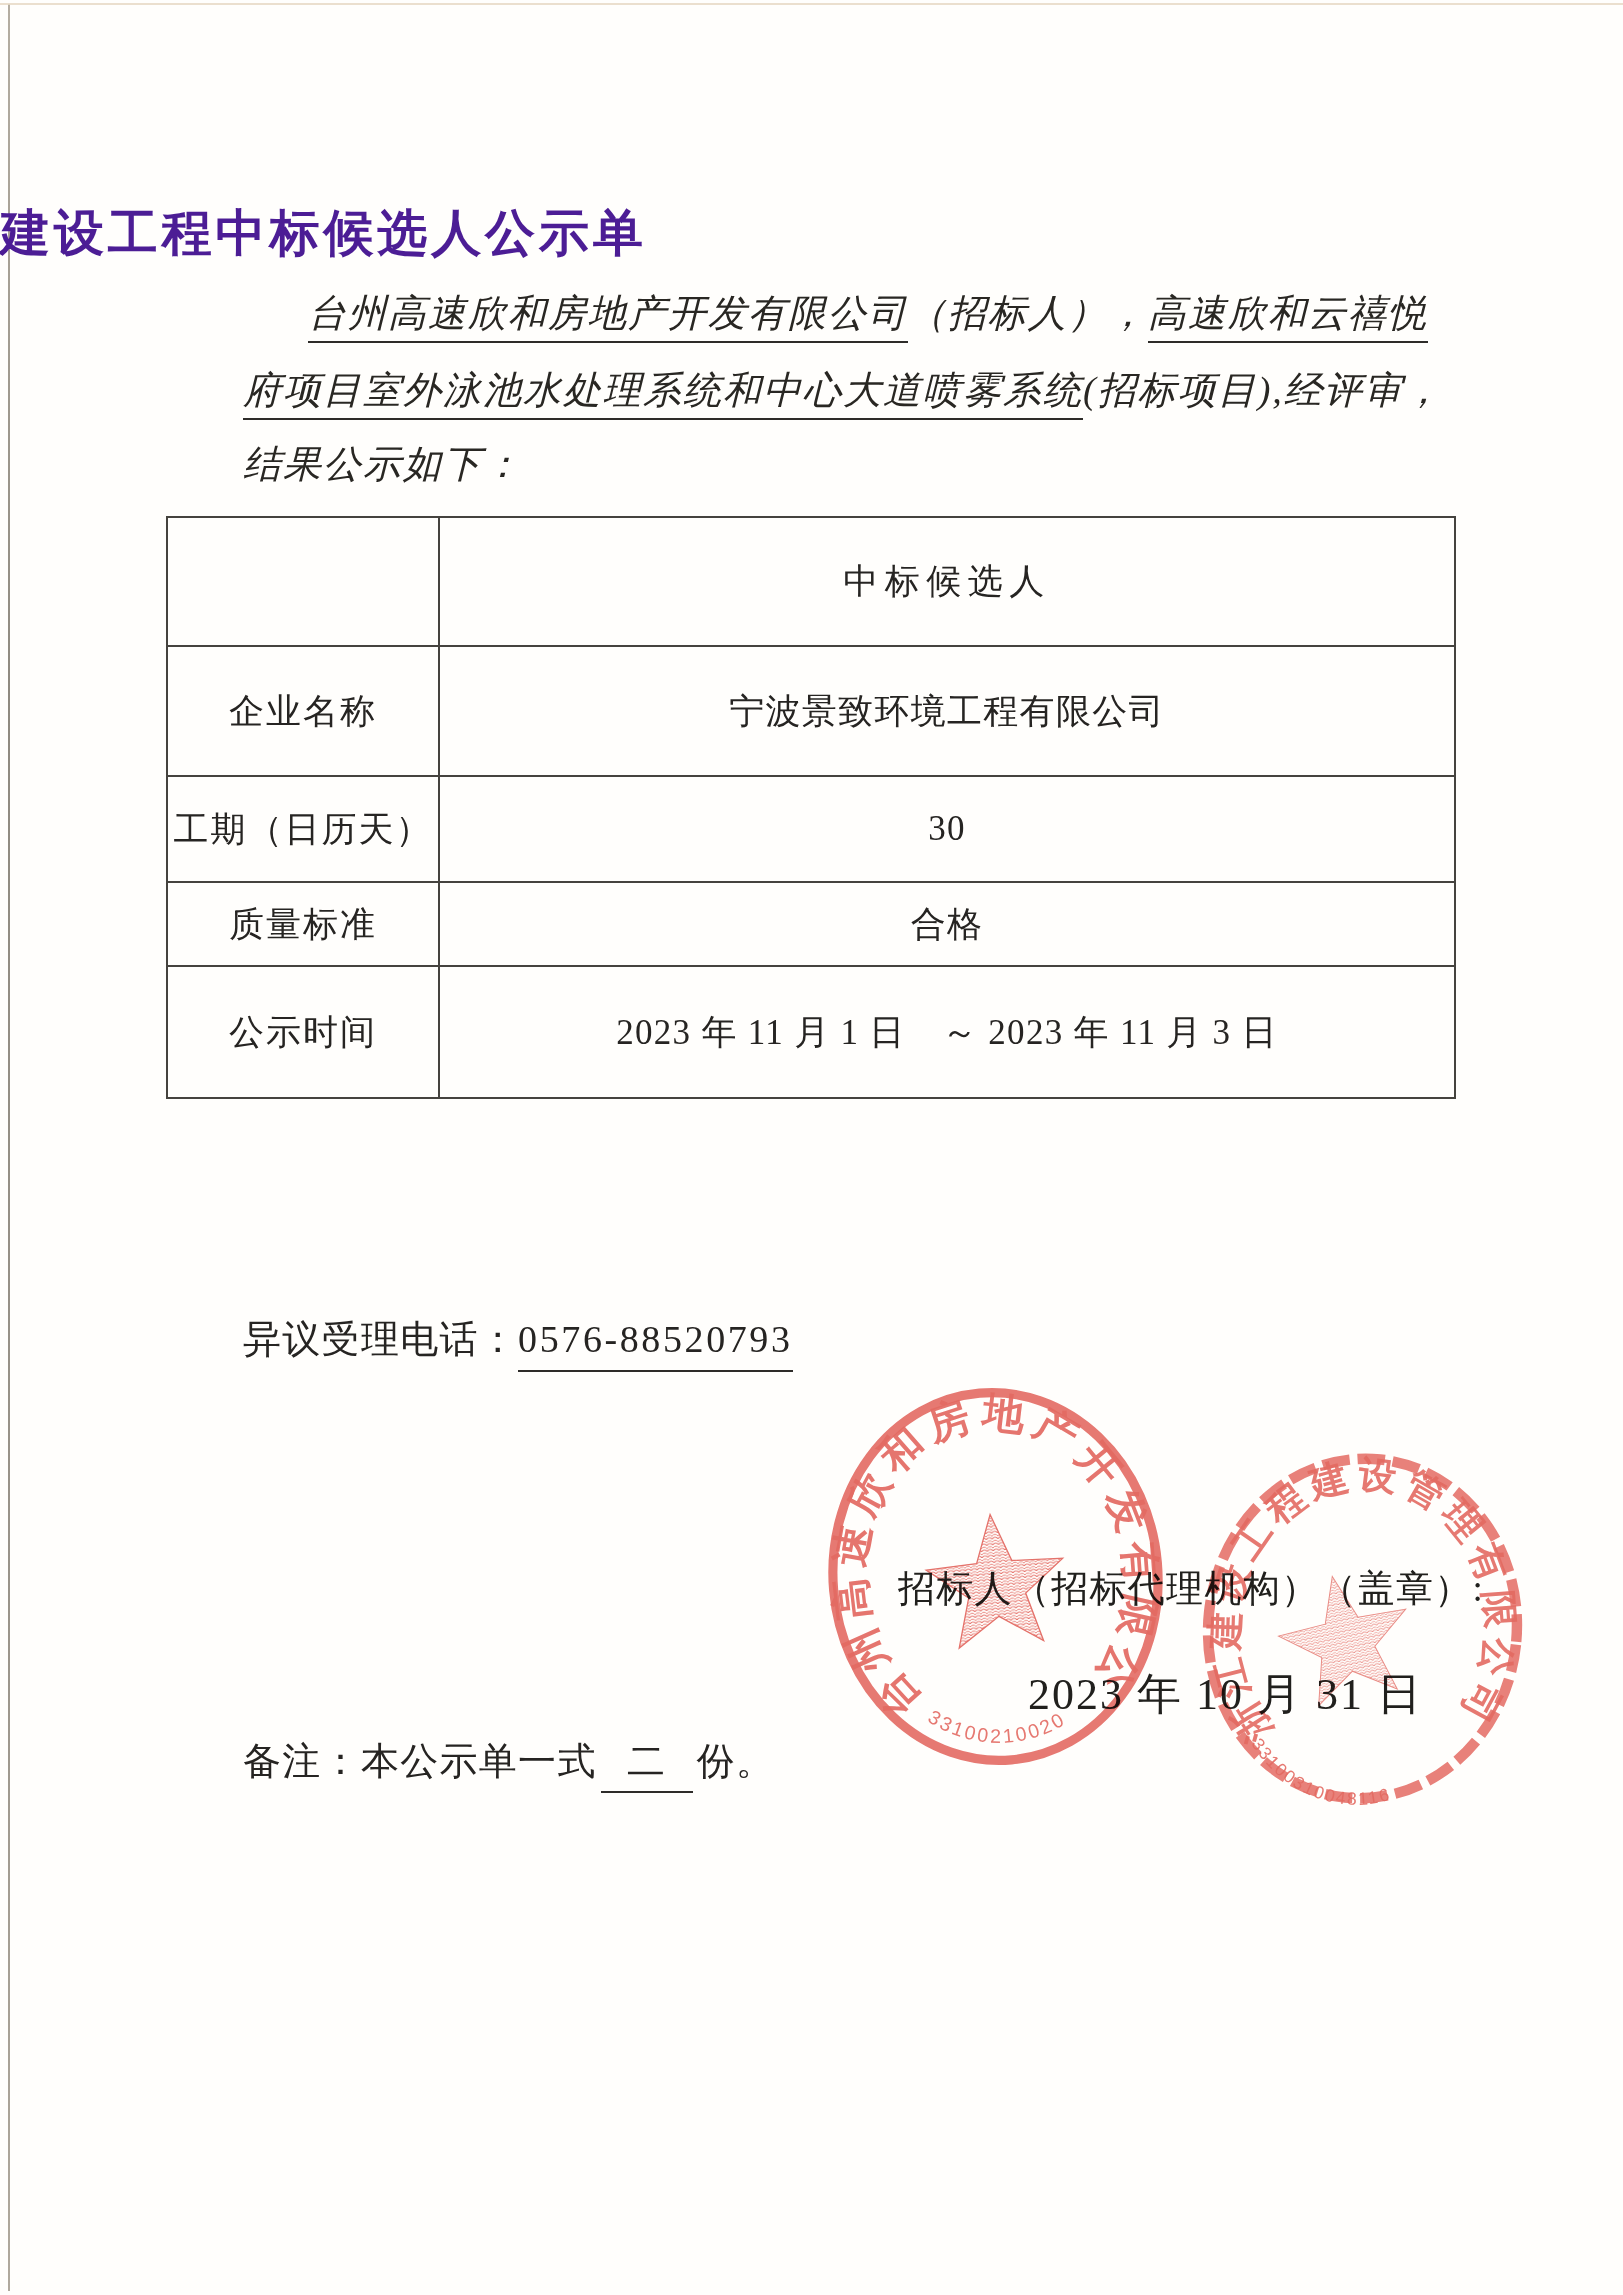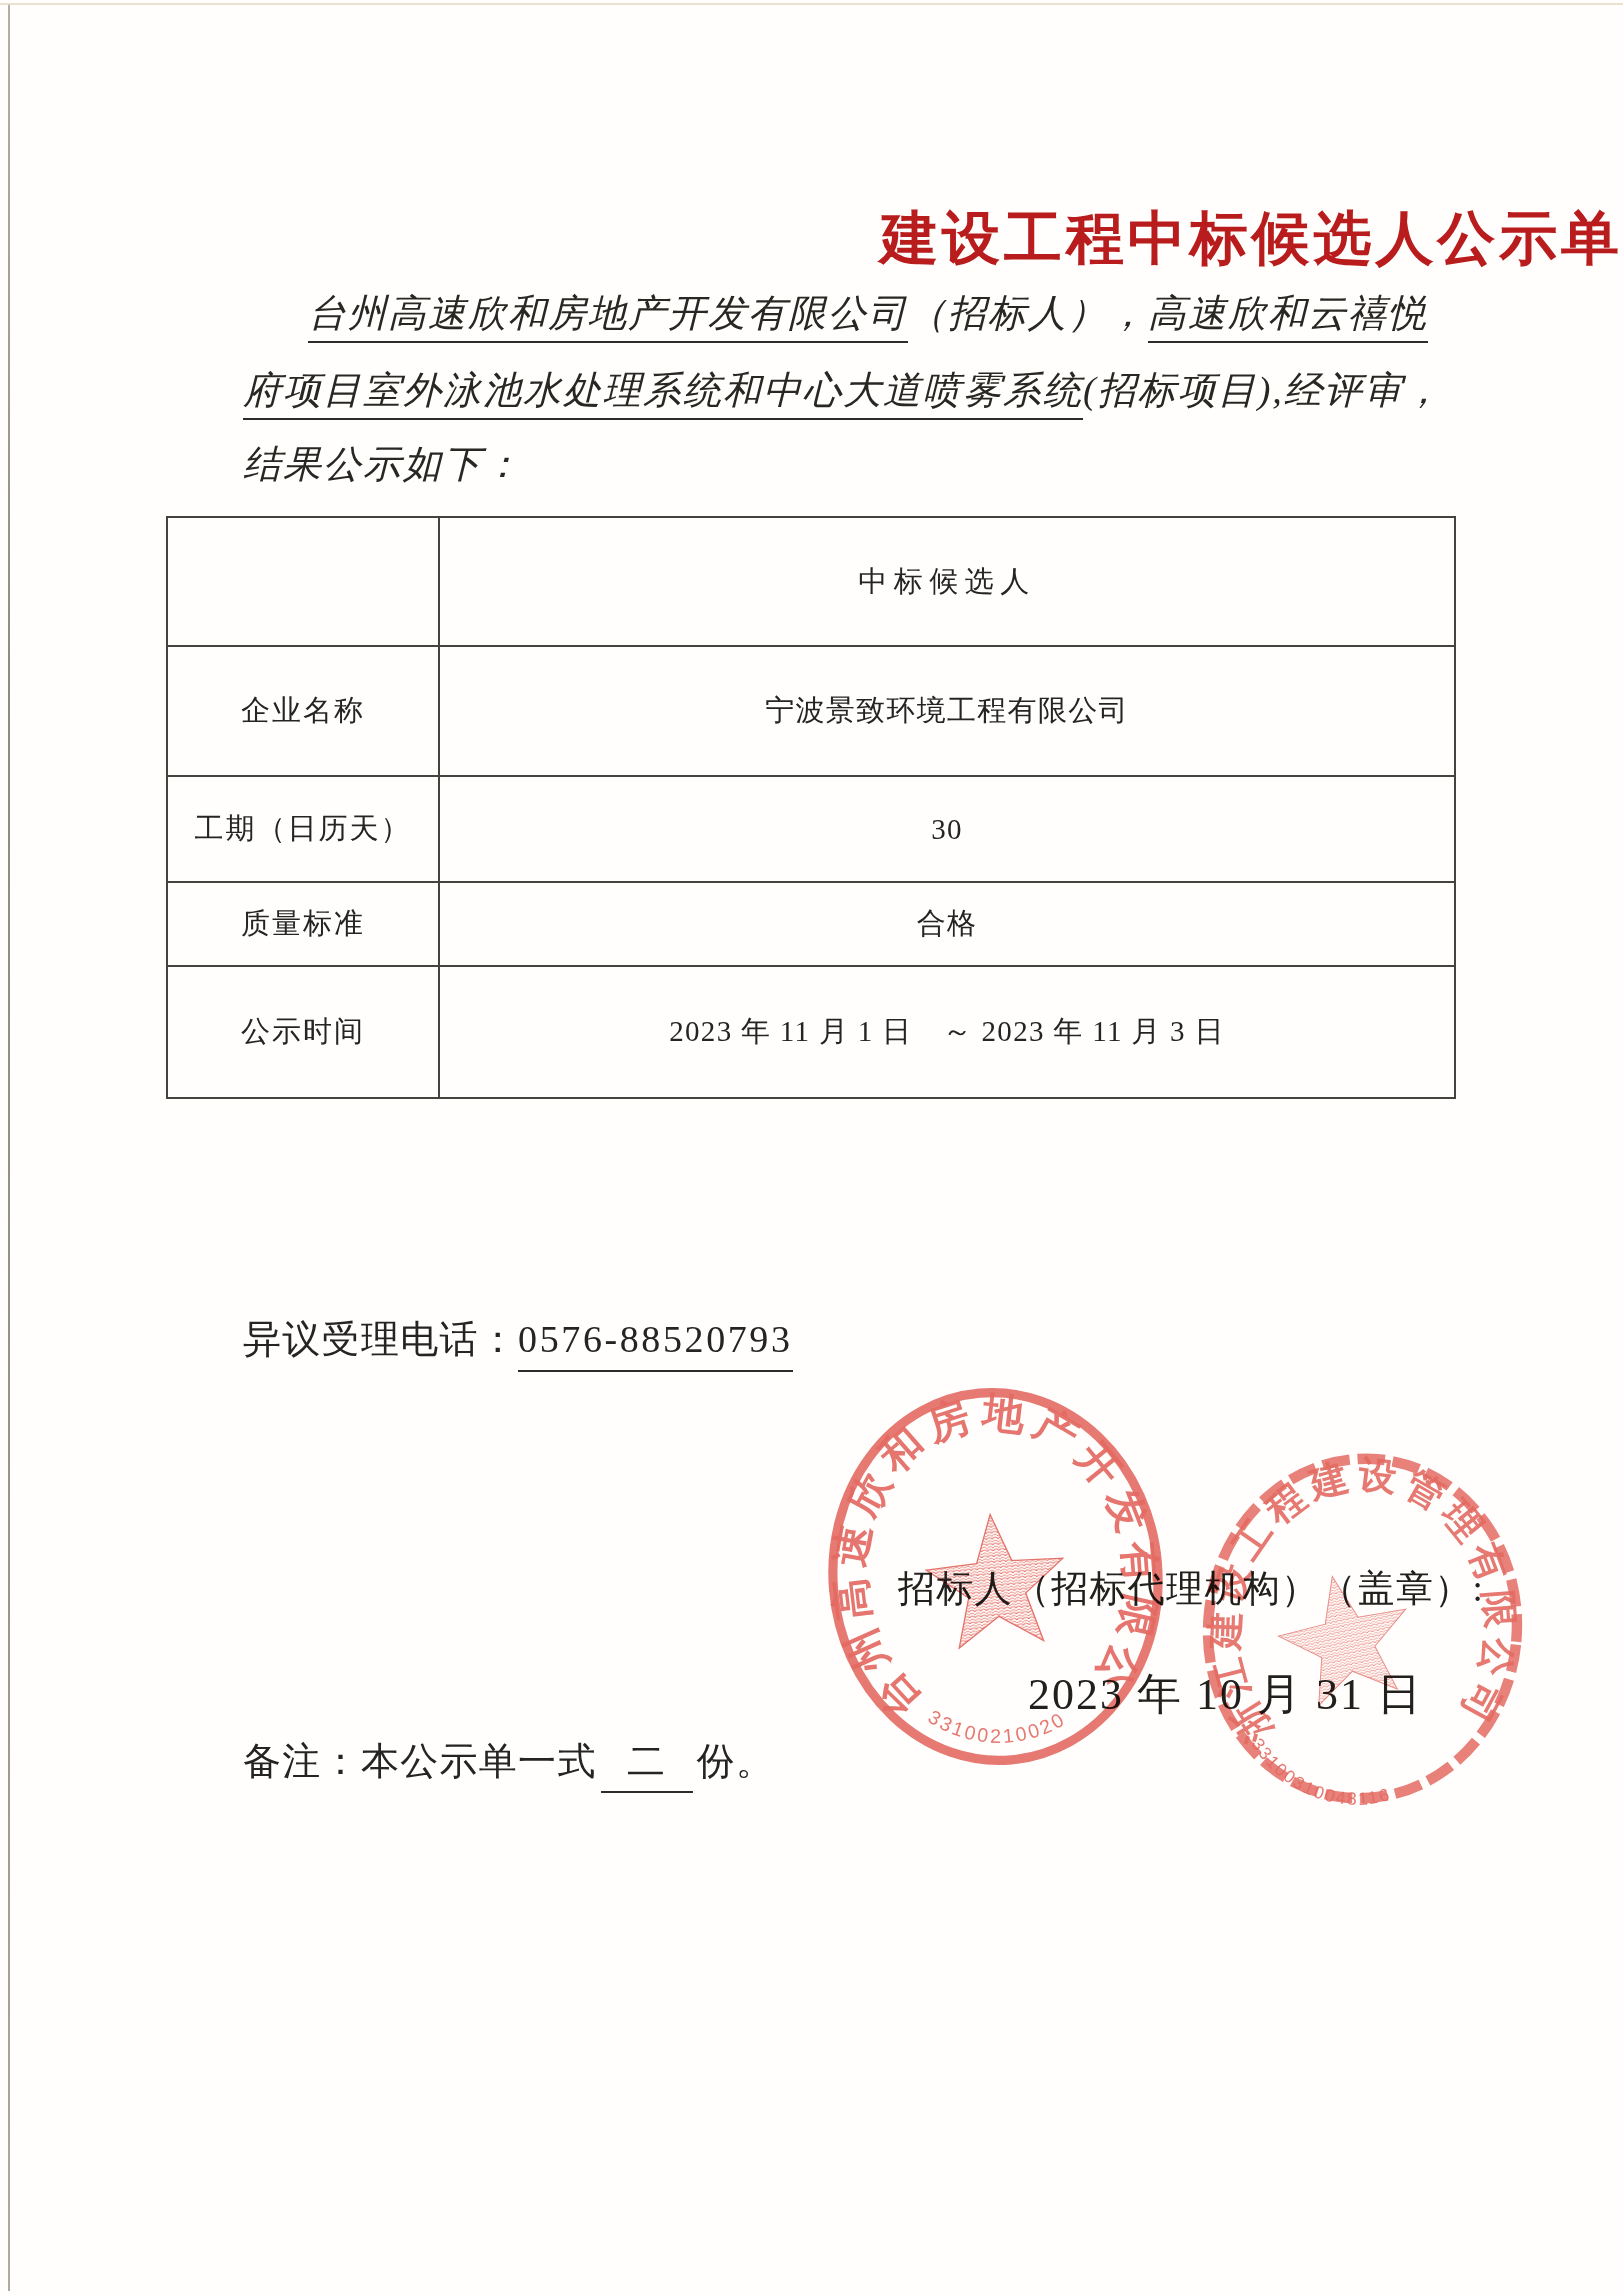--- a/index.html
+++ b/index.html
@@ -6,35 +6,35 @@
   .page{
     position:relative;width:1623px;height:2295px;background:#fffefc;
     font-family:"Liberation Serif",serif;color:#262422;overflow:hidden;
   }
   
   .edge-v{position:absolute;left:7.9px;top:3.9px;width:2.6px;height:2287px;
     background:linear-gradient(#b5aea2,#8f8a80 30%,#9a948a 70%,#b0a99d);}
   .edge-h{position:absolute;left:0;top:2.6px;width:1623px;height:2px;background:#e7d9c6;opacity:.85;}
 
   .title{
-    position:absolute;top:200px;left:0;width:100%;text-align:right;
+    position:absolute;top:200px;left:0;width:100%;text-align:left;
     font-family:"Liberation Sans",sans-serif;font-weight:bold;
-    font-size:58px;letter-spacing:3.9px;color:#b91c1c;white-space:nowrap;
+    font-size:50px;letter-spacing:3.9px;color:#4c1d95;white-space:nowrap;
   }
   .pline{position:absolute;font-size:38px;letter-spacing:2px;white-space:nowrap;color:#292723;font-style:italic;}
   #line1{top:288px;left:308px;}
   #line2{top:365px;left:243px;}
   #line3{top:439px;left:243px;}
   .u{border-bottom:2.6px solid #2e2c29;padding-bottom:6.5px;}
 
   
   .btable{position:absolute;left:166px;top:516px;width:1286px;border:2px solid #45433e;background:transparent;}
   .trow{display:grid;grid-template-columns:272px 1fr;}
   .trow + .trow{border-top:2px solid #45433e;}
-  .tcell{display:flex;align-items:center;justify-content:center;font-size:29px;letter-spacing:1.3px;white-space:nowrap;}
+  .tcell{display:flex;align-items:center;justify-content:center;font-size:35px;letter-spacing:1.3px;white-space:nowrap;}
   .tcell.lab{border-right:2px solid #45433e;letter-spacing:2px;}
   .h1{height:127px}.h2{height:128px}.h3{height:113px}.h4{height:104px}.h5{height:82px}.h6{height:130px}
   .hdr{letter-spacing:6.5px;}
 
   .contact{position:absolute;left:243px;top:1314px;font-size:38px;letter-spacing:1.3px;white-space:nowrap;}
   .contact .phone{border-bottom:2.6px solid #2e2c29;padding-bottom:10px;letter-spacing:2.6px;}
 
   .sigline{position:absolute;left:898px;top:1564px;font-size:37px;letter-spacing:1.3px;white-space:nowrap;color:#21201d;text-align:center;}
   .sigdate{position:absolute;left:1028px;top:1665px;font-size:44px;letter-spacing:2px;white-space:nowrap;color:#21201d;}
 

